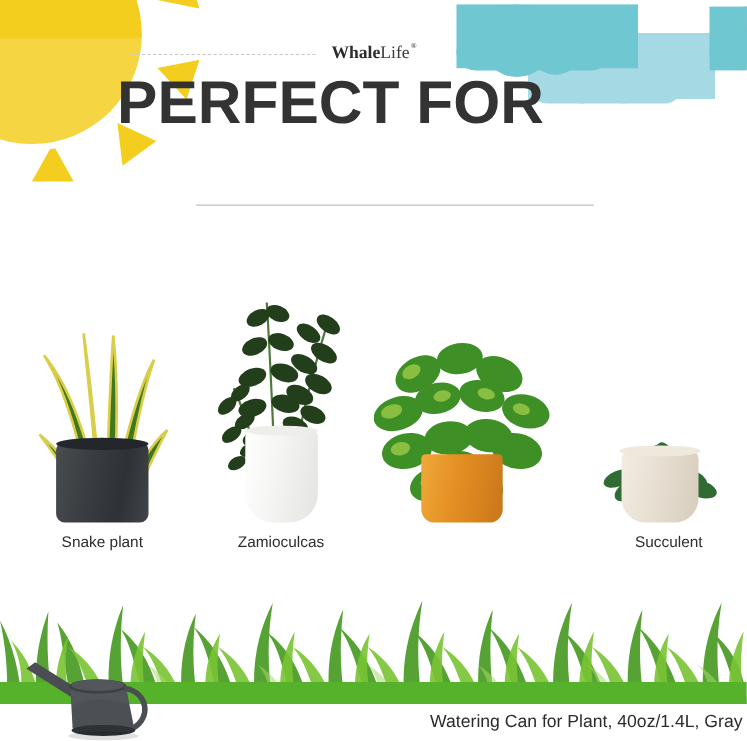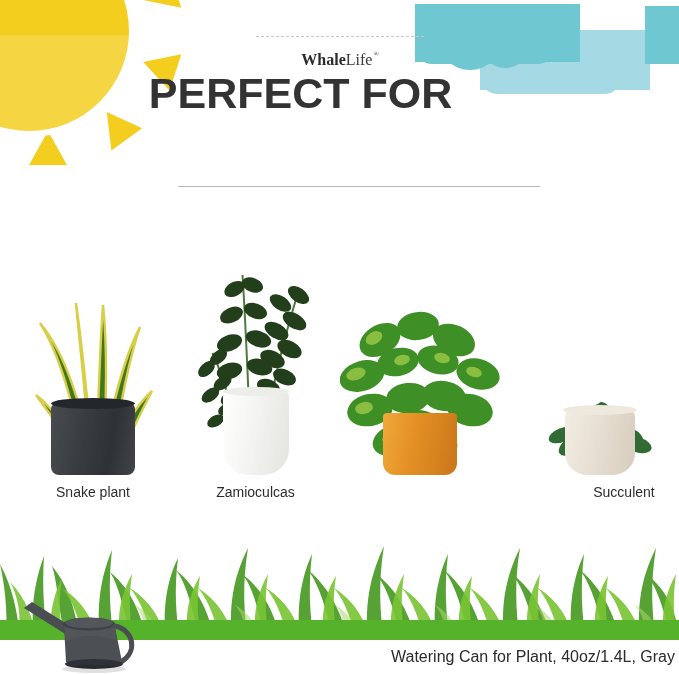--- a/index.html
+++ b/index.html
@@ -71,23 +71,22 @@
 
   
   .brand-row {
     position: absolute;
     left: 0;
     top: 36px;
     width: 679px;
     height: 26px;
     display: flex;
     align-items: center;
-    justify-content: space-between;
+    justify-content: center;
     gap: 14px;
-    flex-direction: column;
   }
   .dash-rule {
     width: 168px;
     height: 0;
     border-top: 1px dashed #c9c9c9;
   }
   .dash-rule.right { opacity: 0; }
   .brand {
     font-family: "Liberation Serif", serif;
     font-size: 16px;
@@ -107,21 +106,21 @@
 
   
   .title {
     position: absolute;
     left: 0;
     top: 66px;
     width: 601px;
     text-align: center;
     font-family: "Liberation Sans", sans-serif;
     font-weight: bold;
-    font-size: 43px;
+    font-size: 55px;
     line-height: 55px;
     letter-spacing: 0px;
     color: #333333;
   }
   .title .l2 { display: block; }
 
   .title-rule {
     position: absolute;
     left: 178px;
     top: 186px;
@@ -394,21 +393,21 @@
           <ellipse cx="64" cy="44" rx="7" ry="4" transform="rotate(40 64 44)"></ellipse>
           <ellipse cx="30" cy="52" rx="6" ry="3.5" transform="rotate(-20 30 52)"></ellipse>
         </g>
       </svg>
       <div class="pot cream"></div>
     </div>
   </div>
 
   <div class="plant-label" style="left:188px; width:135px;">Zamioculcas</div>
   <div class="plant-label" style="left:28px; width:130px;">Snake plant</div>
-  <div class="plant-label" style="left:572px; width:104px;">Succulent</div>
+  <div class="plant-label" style="left:556px; width:104px;">Succulent</div>
 
   <div class="grass-band">
     <svg width="679" height="110" viewBox="0 0 679 110" preserveAspectRatio="none">
       <g fill="#4E9E2A" opacity="0.95">
         <path d="M6 110 C8 78 4 52 0 34 C12 56 18 82 20 110 Z"></path>
         <path d="M34 110 C30 74 36 48 44 26 C42 58 44 84 48 110 Z"></path>
         <path d="M66 110 C58 80 58 54 52 36 C70 58 76 84 80 110 Z"></path>
         <path d="M100 110 C96 72 102 44 112 20 C108 54 110 84 114 110 Z"></path>
         <path d="M132 110 C124 82 120 58 110 42 C132 60 142 86 146 110 Z"></path>
         <path d="M166 110 C162 76 168 48 178 28 C174 60 176 86 180 110 Z"></path>

